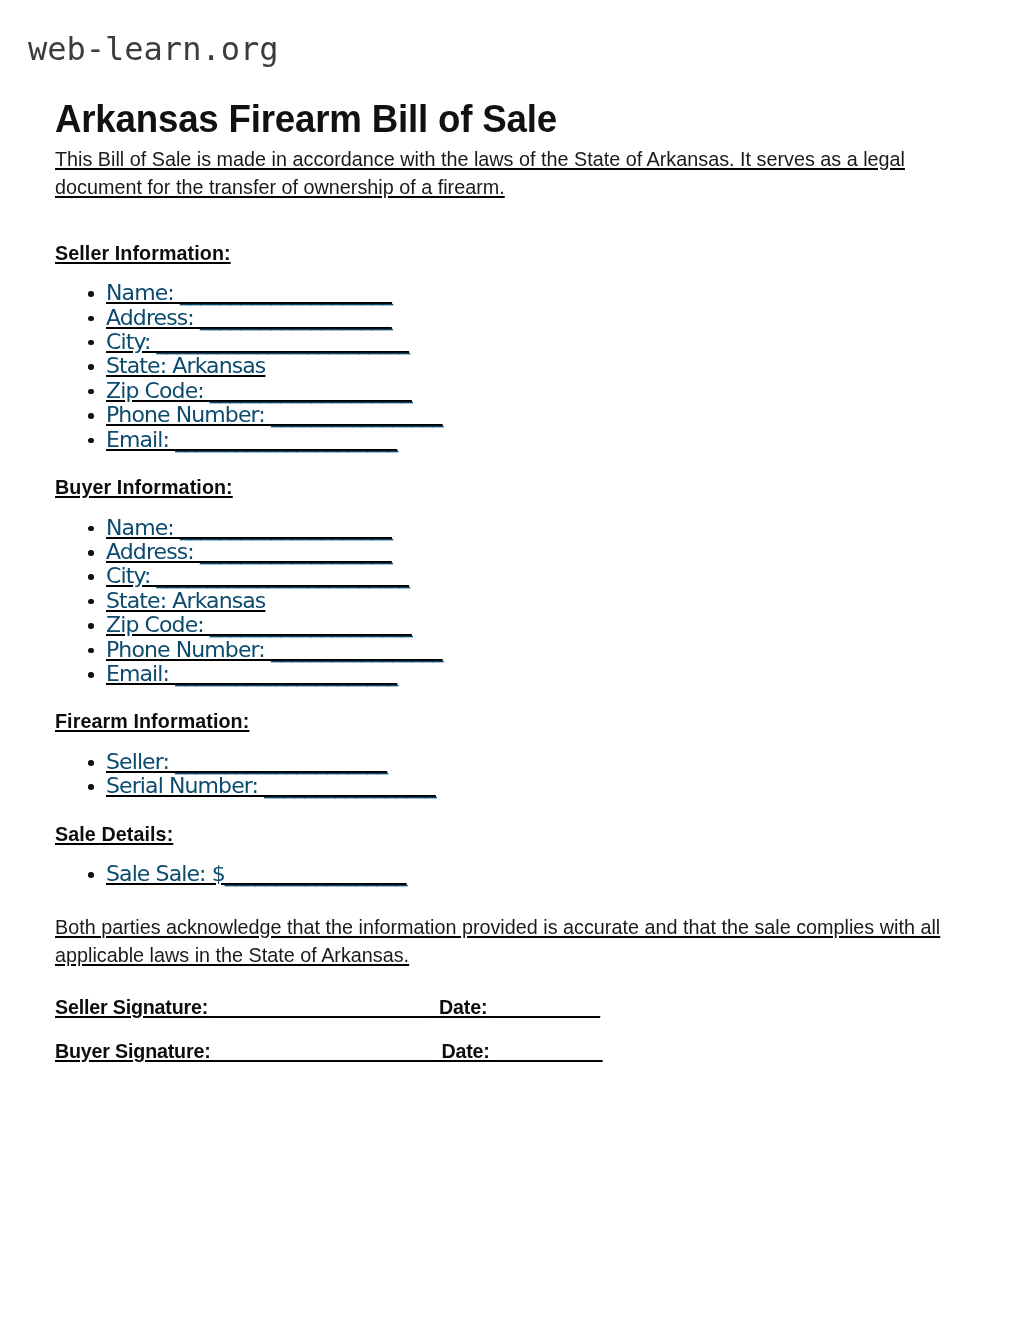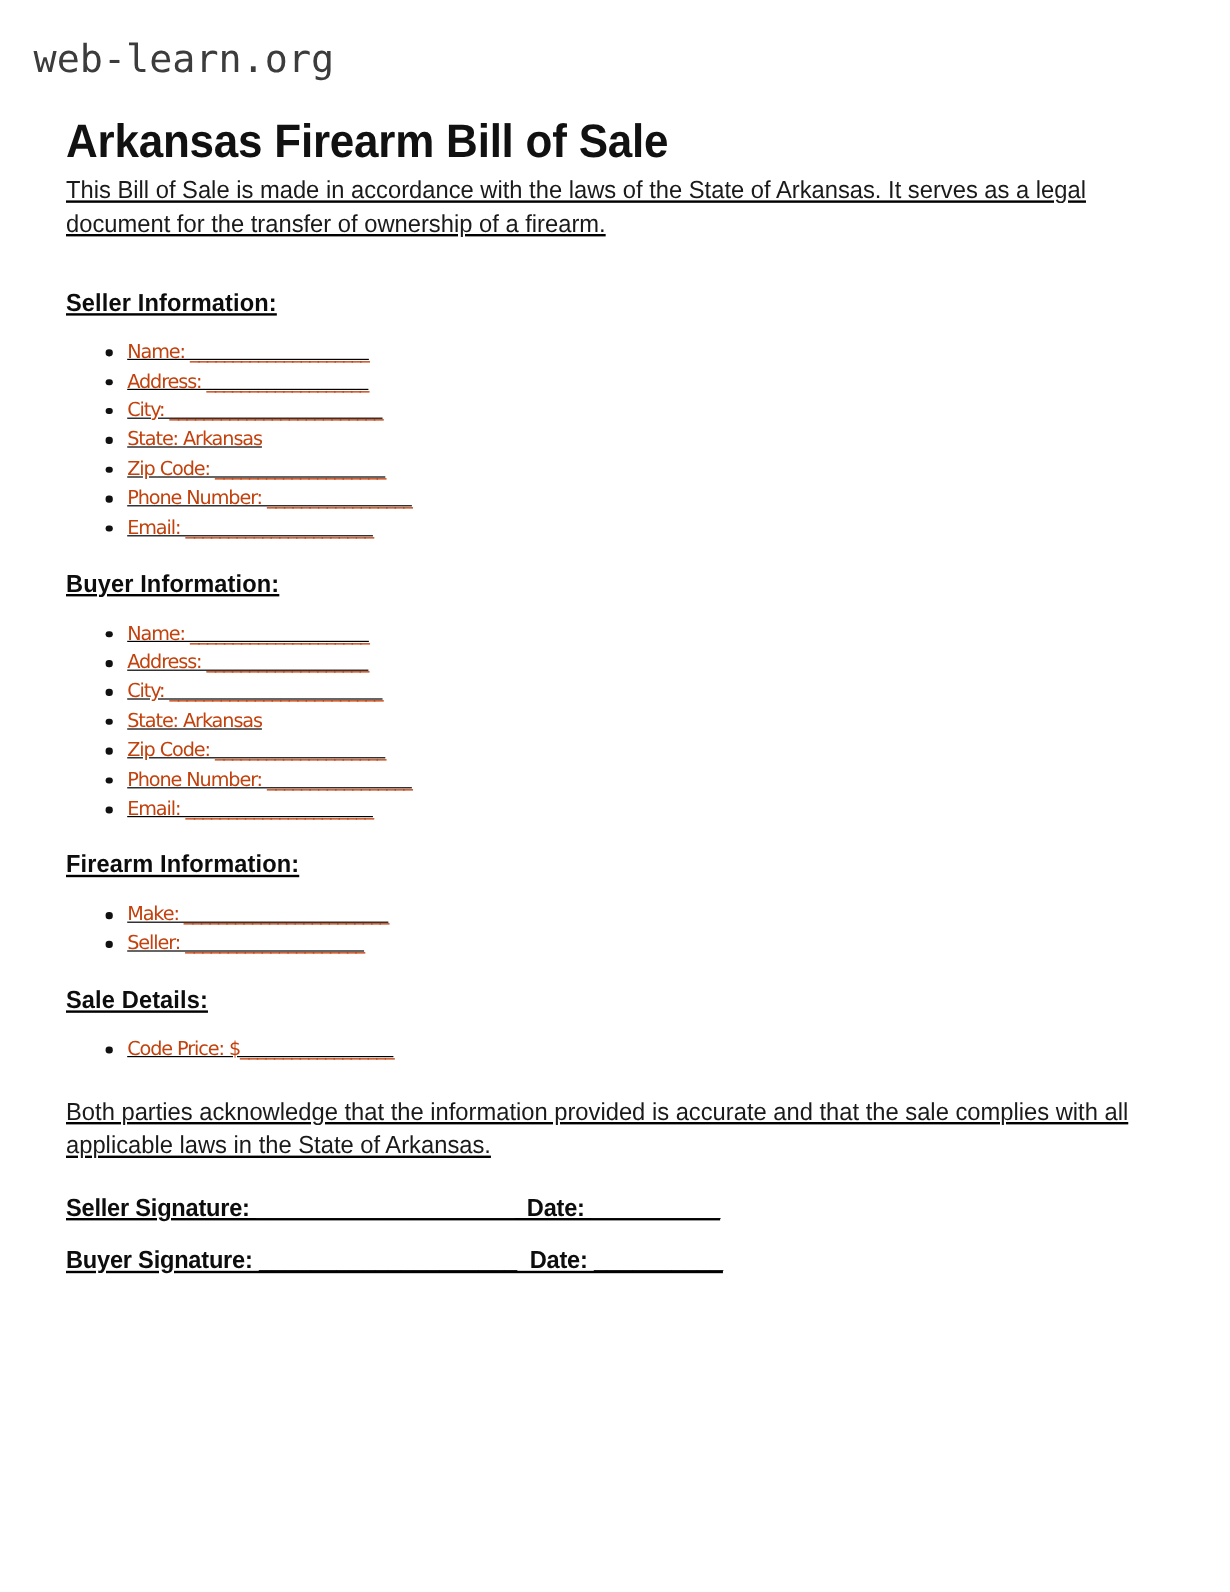--- a/index.html
+++ b/index.html
@@ -98,23 +98,23 @@
 
   
   ul.fields {
     list-style: none;
     margin: 0;
     padding: 0;
   }
   ul.fields li {
     position: relative;
     font-family: "DejaVu Sans", sans-serif;
-    font-size: 16px;
+    font-size: 22px;
     line-height: 24.4px;
-    color: #c2410c;
+    color: #0c4a6e;
     padding-left: 51px;
     white-space: pre;
     letter-spacing: -0.15px;
   }
   ul.fields li::before {
     content: "";
     position: absolute;
     left: 33px;
     top: 10px;
     width: 5.5px;
@@ -182,30 +182,30 @@
       <li><span class="blank">Zip Code: ____________________</span></li>
       <li><span class="blank">Phone Number: _________________</span></li>
       <li><span class="blank">Email: ______________________</span></li>
     </ul>
 
     <div class="gap-listh2"></div>
 
     <h2 class="section-heading">Firearm Information:</h2>
     <div class="gap-h2list"></div>
     <ul class="fields">
-      <li><span class="blank">Make: ________________________</span></li>
       <li><span class="blank">Seller: _____________________</span></li>
+      <li><span class="blank">Serial Number: _________________</span></li>
     </ul>
 
     <div class="gap-listh2"></div>
 
     <h2 class="section-heading">Sale Details:</h2>
     <div class="gap-h2list"></div>
     <ul class="fields">
-      <li><span class="blank">Code Price: $__________________</span></li>
+      <li><span class="blank">Sale Sale: $__________________</span></li>
     </ul>
 
     <div class="gap-listp"></div>
 
     <p class="closing">Both parties acknowledge that the information provided is accurate and that the sale complies with all applicable laws in the State of Arkansas.</p>
 
     <div class="gap-psig"></div>
 
     <div class="sig-row"><span class="blank">Seller Signature: ____________________  Date: __________</span></div>
 

